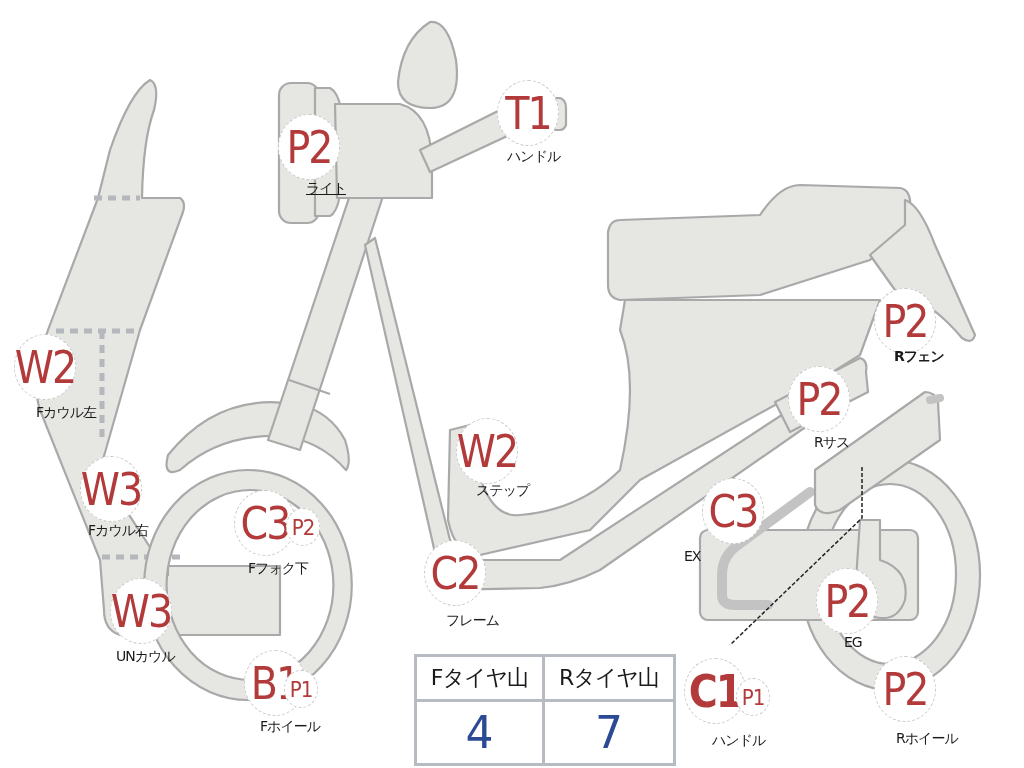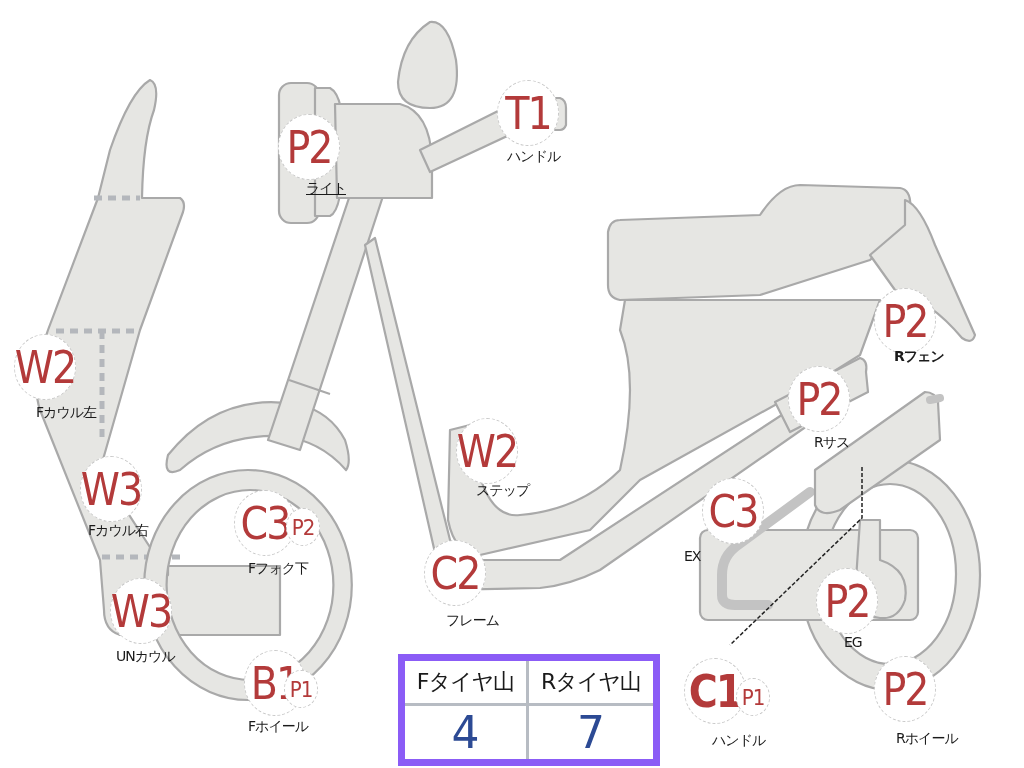--- a/index.html
+++ b/index.html
@@ -8,22 +8,22 @@
     svg.bike { position:absolute; left:0; top:0; }
     .part { fill:#e6e6e3; stroke:#a9a9a9; stroke-width:2.2; stroke-linejoin:round; }
     .badge { position:absolute; border-radius:50%; background:#ffffff;
              border:1.5px dashed #c9c9c9; display:flex; align-items:center;
              justify-content:center; color:#b33a3a; box-sizing:border-box;
              font-family:"DejaVu Sans Condensed","DejaVu Sans", sans-serif;
              letter-spacing:-2px; }
     .badge.big { width:62px; height:66px; font-size:44px; }
     .badge.small { width:34px; height:38px; font-size:22px; letter-spacing:-1px; }
     .lbl { position:absolute; color:#1a1a1a; font-size:14px; white-space:nowrap; letter-spacing:-1px; }
-    .tire-table { position:absolute; left:398px; top:654px; width:262px; height:112px;
-                  border:7px solid #8b5cf6; border-collapse:collapse; background:#fff; }
+    .tire-table { position:absolute; left:414px; top:654px; width:262px; height:112px;
+                  border:2px solid #8b5cf6; border-collapse:collapse; background:#fff; }
     .tire-table td, .tire-table th { border:3px solid #b7bcc3; text-align:center; }
     .tire-table th { height:40px; font-weight:normal; font-size:22px; color:#1a1a1a; letter-spacing:-1px; }
     .tire-table td { font-size:44px; color:#2c4a94; }
   </style>
 </head>
 <body>
 
 <svg class="bike" width="1024" height="768" viewBox="0 0 1024 768">
 
   <path class="part" d="M150 80 Q160 84 154 110 Q143 140 142 198 L180 198 Q186 202 183 212 L140 330 L100 470 L168 575 L168 566 L280 566 L280 635 L120 635 Q104 630 104 610 L100 560 L40 410 Q30 380 48 330 L98 198 L110 150 Q130 92 150 80 Z"></path>
@@ -88,21 +88,21 @@
 
 <div class="badge big" style="left:234px;top:490px;">C3</div>
 <div class="badge small" style="left:286px;top:508px;">P2</div>
 <div class="lbl" style="left:248px;top:560px;">Fフォク下</div>
 
 <div class="badge big" style="left:110px;top:578px;">W3</div>
 <div class="lbl" style="left:116px;top:648px;">UNカウル</div>
 
 <div class="badge big" style="left:244px;top:650px;">B1</div>
 <div class="badge small" style="left:284px;top:670px;">P1</div>
-<div class="lbl" style="left:248px;top:718px;">Fホイール</div>
+<div class="lbl" style="left:260px;top:718px;">Fホイール</div>
 
 <div class="badge big" style="left:456px;top:418px;">W2</div>
 <div class="lbl" style="left:476px;top:482px;">ステップ</div>
 
 <div class="badge big" style="left:424px;top:540px;">C2</div>
 <div class="lbl" style="left:446px;top:612px;">フレーム</div>
 
 <div class="badge big" style="left:874px;top:288px;">P2</div>
 <div class="lbl" style="left:894px;top:348px;font-weight:bold;">Rフェン</div>
 

